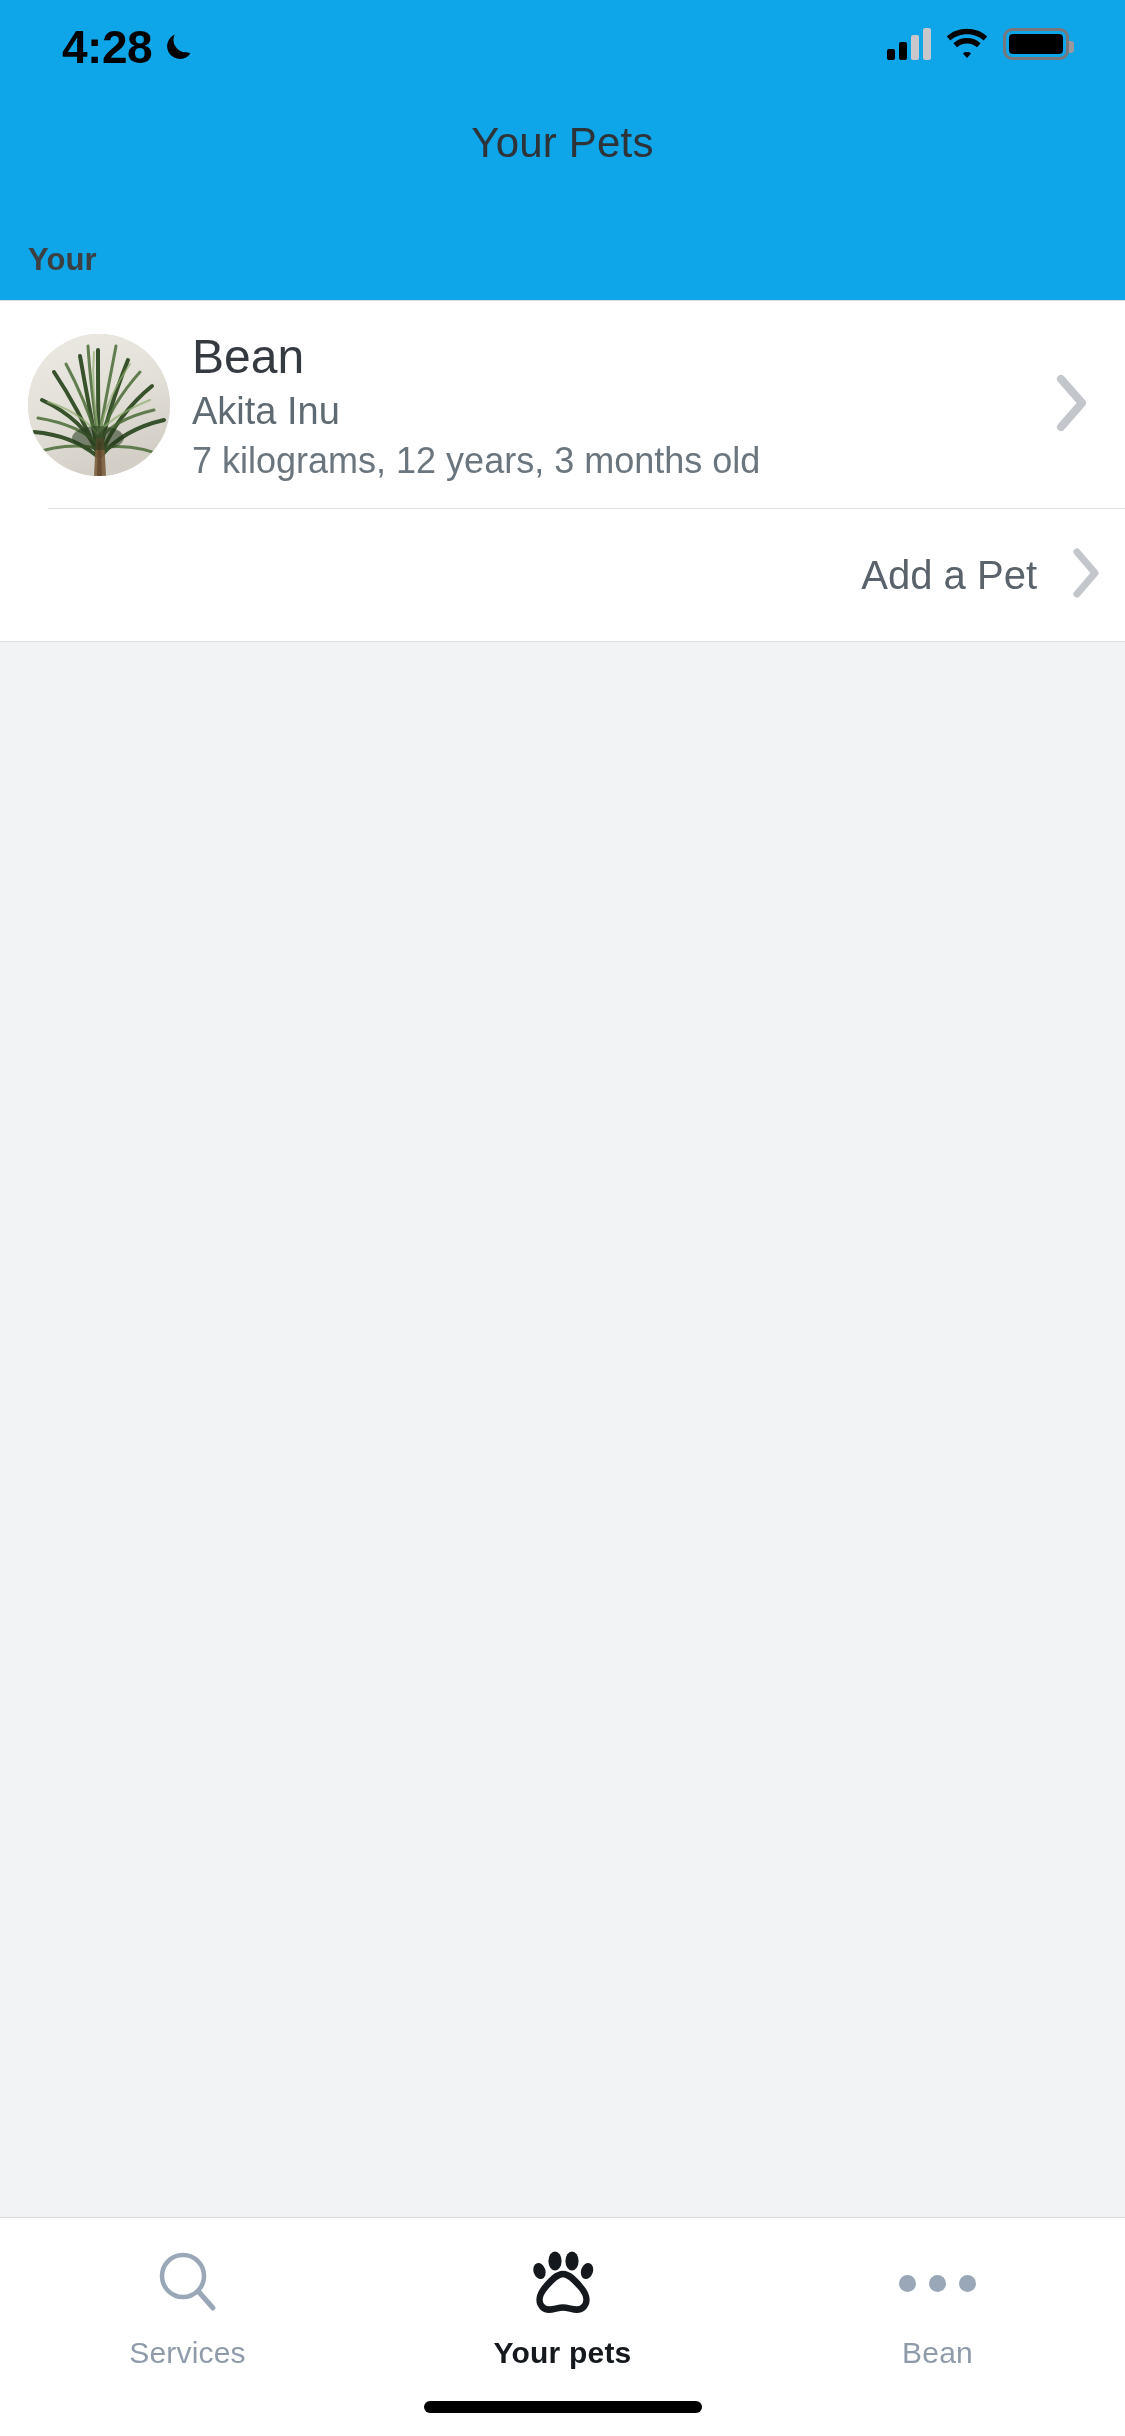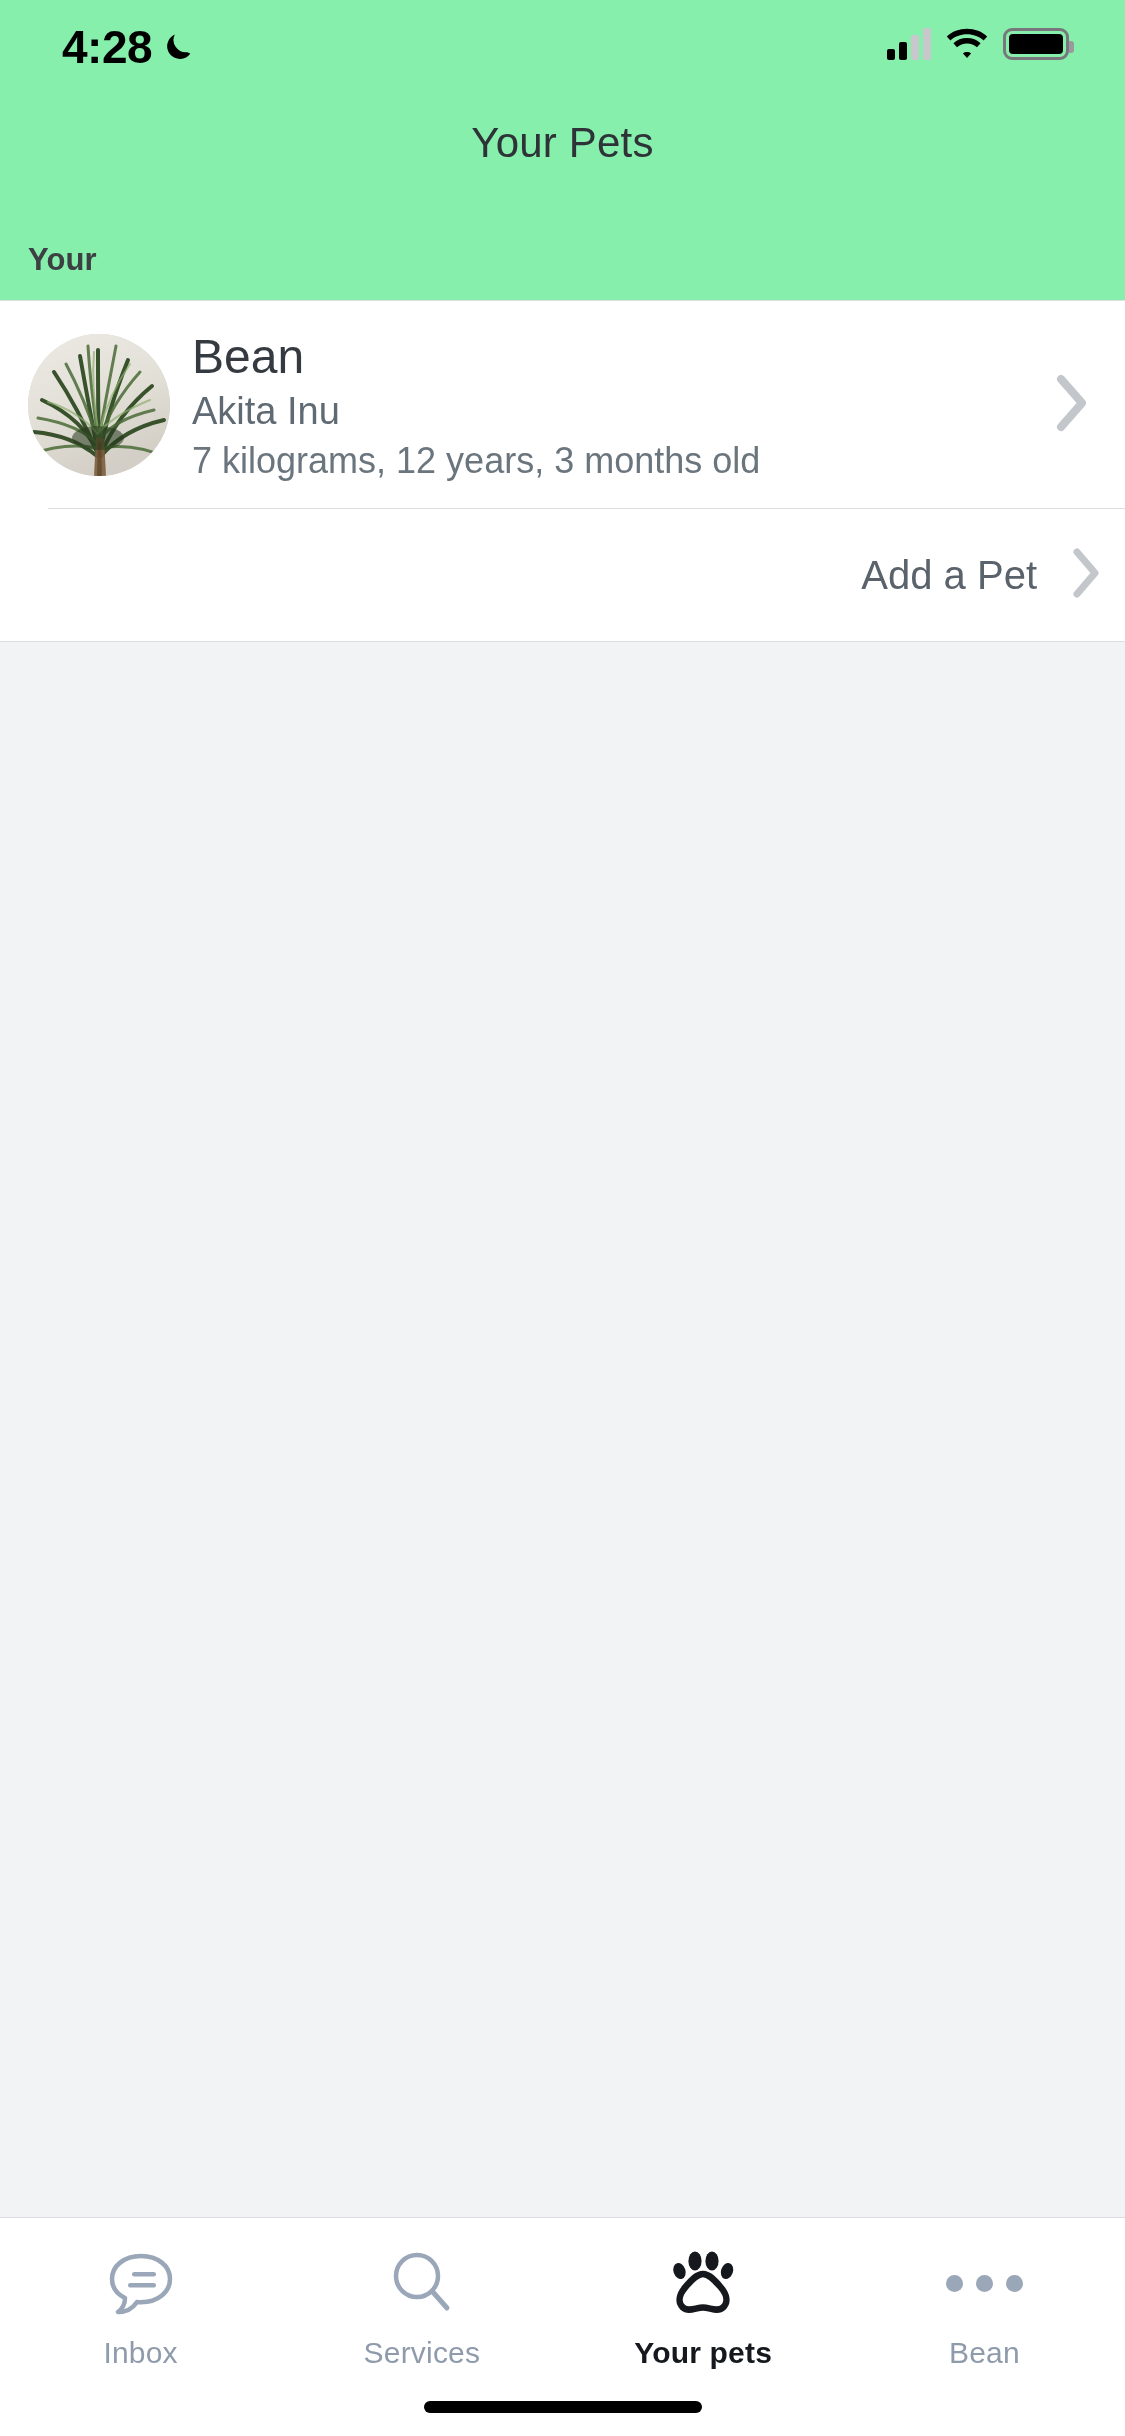--- a/index.html
+++ b/index.html
@@ -11,21 +11,21 @@
     height: 2436px;
     background: #f2f3f5;
     font-family: "Liberation Sans", sans-serif;
     -webkit-font-smoothing: antialiased;
     overflow: hidden;
   }
   .phone {
     position: relative;
     width: 1125px;
     height: 2436px;
-    background: #86efac;
+    background: #0ea5e9;
     display: flex;
     flex-direction: column;
   }
 
   
   .status-bar {
     position: relative;
     height: 100px;
     flex: 0 0 100px;
   }
@@ -373,30 +373,20 @@
         </span>
       </div>
 
     </div>
 
     <div class="spacer-area"></div>
   </div>
 
   <div class="tab-bar">
 
-    <div class="tab">
-      <div class="tab-icon">
-        <svg width="78" height="78" viewBox="0 0 78 78" aria-hidden="true">
-          <path d="M39 12 C 22 12, 10 22, 10 35 C 10 43, 15 50, 23 54 C 23 60, 20 65, 16 68 C 24 68, 31 64, 35 58 C 36.3 58.2, 37.6 58.3, 39 58.3 C 56 58.3, 68 48, 68 35 C 68 22, 56 12, 39 12 Z" fill="none" stroke="#9aa7b8" stroke-width="4.5" stroke-linejoin="round"></path>
-          <rect x="30" y="28" width="24" height="4.6" rx="2.3" fill="#9aa7b8"></rect>
-          <rect x="26" y="39" width="28" height="4.6" rx="2.3" fill="#9aa7b8"></rect>
-        </svg>
-      </div>
-      <div class="tab-label">Inbox</div>
-    </div>
 
     <div class="tab">
       <div class="tab-icon">
         <svg width="78" height="78" viewBox="0 0 78 78" aria-hidden="true">
           <circle cx="34" cy="32" r="21" fill="none" stroke="#9aa7b8" stroke-width="4.5"></circle>
           <path d="M49 47 L 64 64" fill="none" stroke="#9aa7b8" stroke-width="5" stroke-linecap="round"></path>
         </svg>
       </div>
       <div class="tab-label">Services</div>
     </div>

